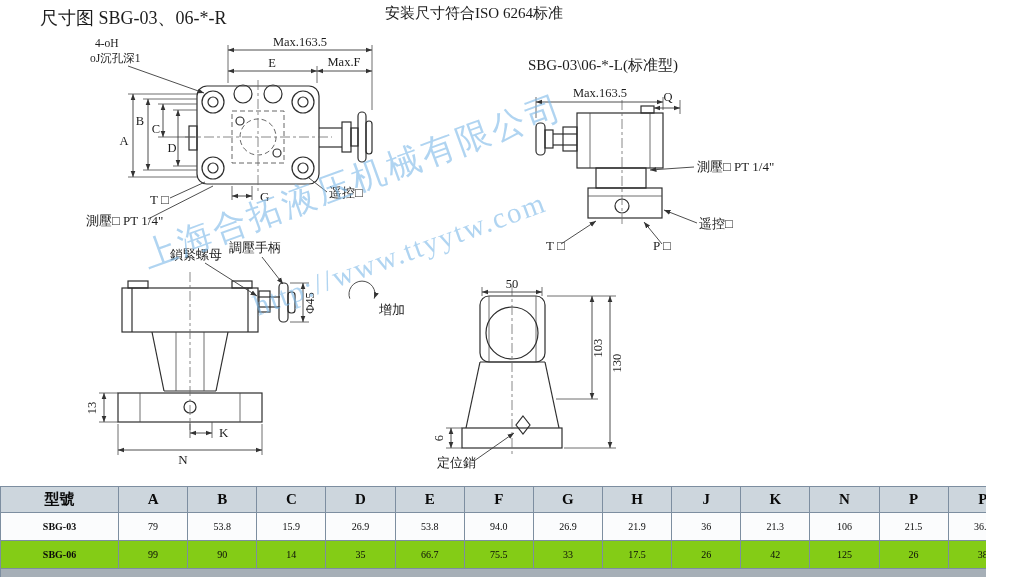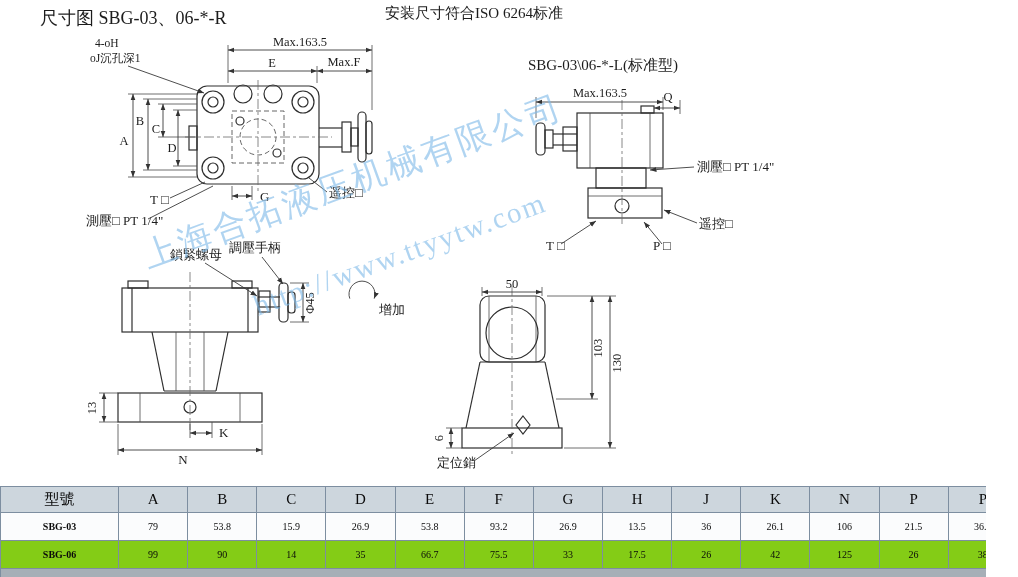--- a/index.html
+++ b/index.html
@@ -16,21 +16,21 @@
   .thin { fill:none; stroke:#4a4a4a; stroke-width:0.8; }
   .dim-l{ fill:none; stroke:#3a3a3a; stroke-width:0.9; marker-start:url(#arr); marker-end:url(#arr); }
   .lead { fill:none; stroke:#3a3a3a; stroke-width:0.9; }
   .lead-a { marker-end:url(#arr); }
   .cl   { fill:none; stroke:#6a6a6a; stroke-width:0.8; stroke-dasharray:10 3 3 3; }
   .dash { fill:none; stroke:#555555; stroke-width:0.9; stroke-dasharray:5 3; }
   .wm  { fill:#7db9e8; opacity:0.60; }
   .dims-table { position:absolute; left:0; top:486px; width:1018px; border-collapse:collapse;
                 table-layout:fixed; background:#eef1f3; border:1px solid #5f7184; }
   .dims-table th, .dims-table td { border:1px solid #7d8ea0; text-align:center; color:#0a0a0a; padding:0; }
-  .dims-table th { background:#cdd6dd; font-size:15px; font-weight:normal; height:25px; }
+  .dims-table th { background:#cdd6dd; font-size:15px; font-weight:bold; height:25px; }
   .dims-table td { font-size:10px; height:27px; background:#fbfcfd; }
   .dims-table td.model { font-weight:bold; }
   .dims-table tr.row-b td { background:#84cc16; }
   .dims-table tr.row-empty td { height:9px; background:#a6afb7; }
 </style>
 </head>
 <body>
 
 <div class="page">
 
@@ -266,25 +266,25 @@
       </tr>
     </thead>
     <tbody>
       <tr class="row-a">
         <td class="model">SBG-03</td>
         <td>79</td>
         <td>53.8</td>
         <td>15.9</td>
         <td>26.9</td>
         <td>53.8</td>
-        <td>93.2</td>
+        <td>94.0</td>
         <td>26.9</td>
-        <td>13.5</td>
+        <td>21.9</td>
         <td>36</td>
-        <td>26.1</td>
+        <td>21.3</td>
         <td>106</td>
         <td>21.5</td>
         <td>36.1</td>
       </tr>
       <tr class="row-b">
         <td class="model">SBG-06</td>
         <td>99</td>
         <td>90</td>
         <td>14</td>
         <td>35</td>

